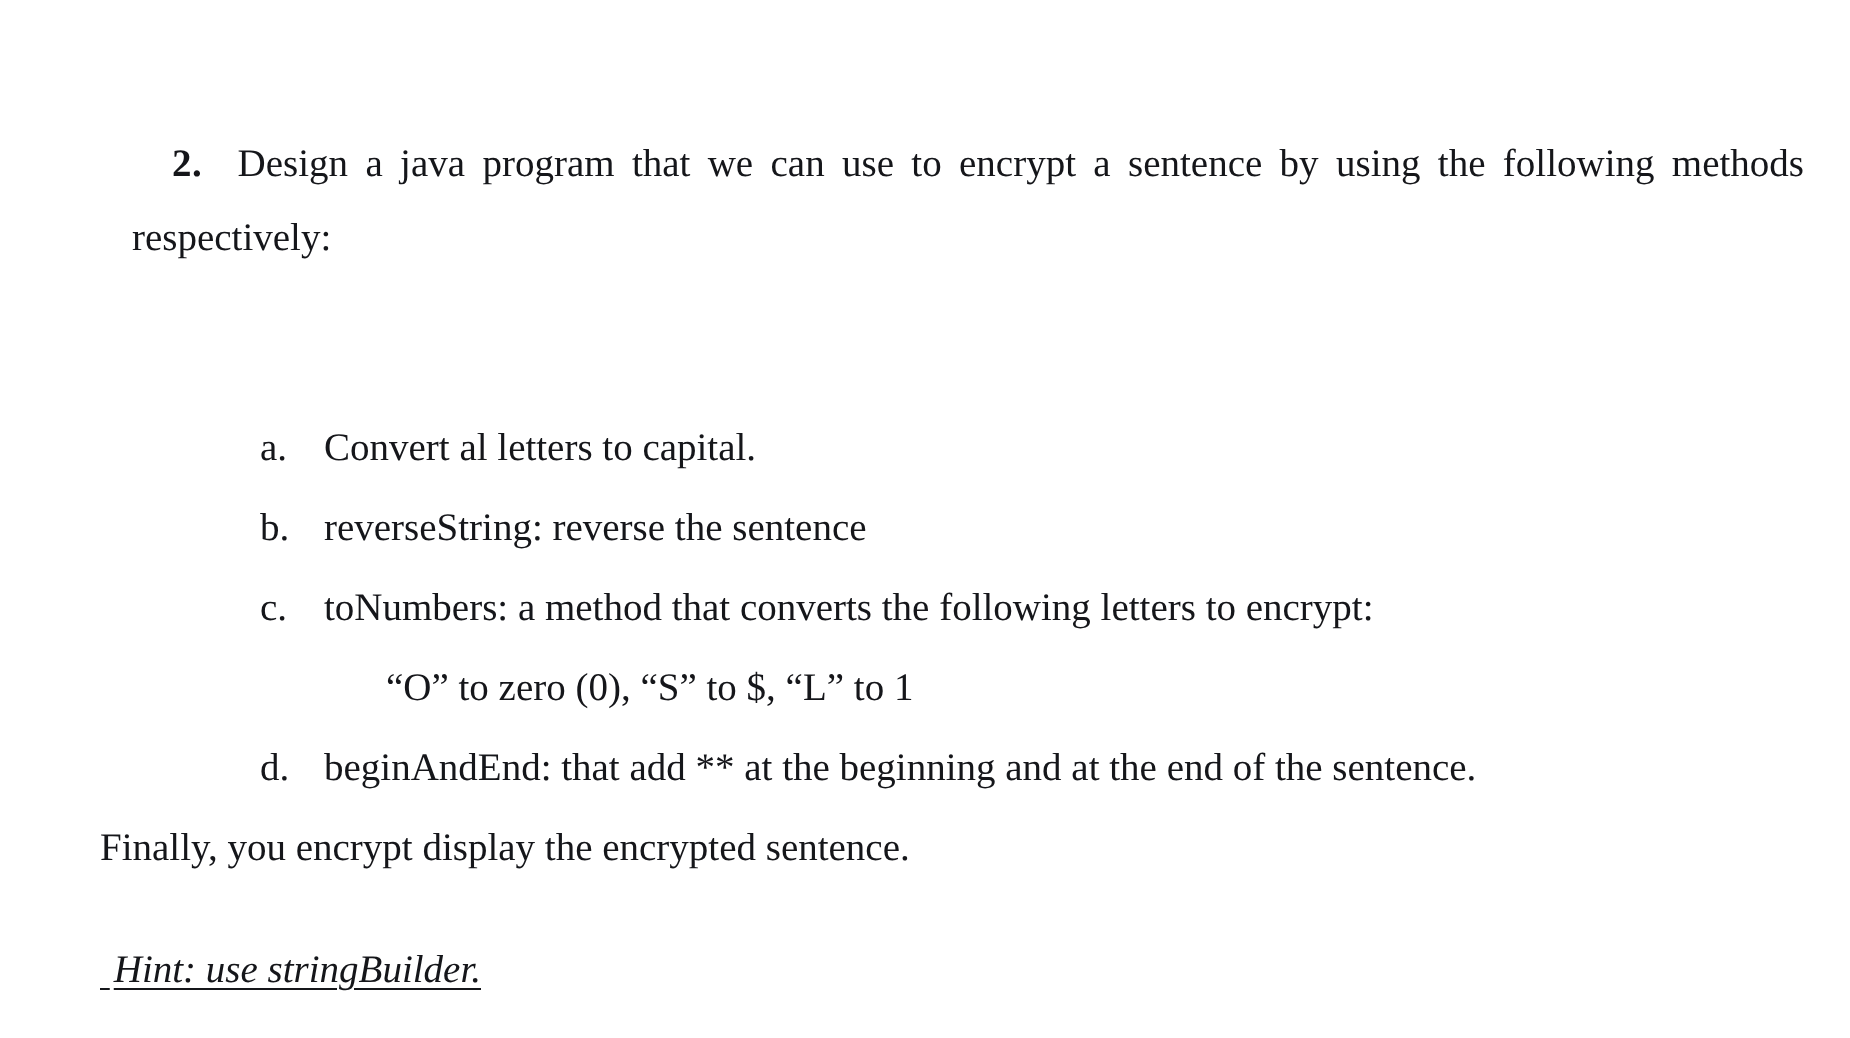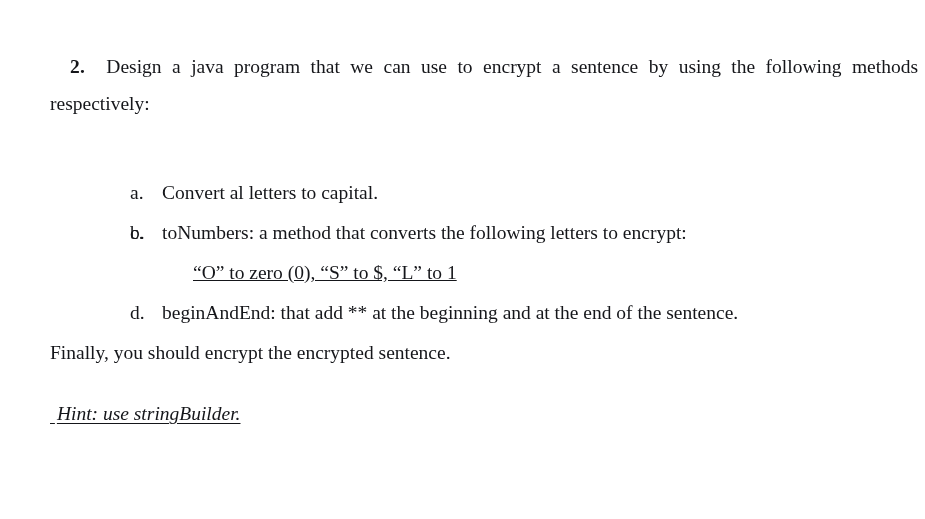--- a/index.html
+++ b/index.html
@@ -30,21 +30,21 @@
     width: 868px;
     font-size: 19.5px;
     line-height: 37px;
   }
 
   
   .intro {
     text-align: justify;
     text-justify: inter-word;
     text-indent: 20px;
-    margin: 0;
+    margin: 16px;
     line-height: 37px;
   }
   .intro-number {
     font-weight: bold;
     letter-spacing: 0.2px;
   }
   .intro-number::after {
     content: "\00a0\00a0";
   }
 
@@ -74,21 +74,20 @@
   }
   .list-text {
     display: inline;
     font-family: Liberation Serif, serif;
   }
 
   
   .subline {
     padding-left: 143px;
     line-height: 40px;
-    text-decoration: underline;
   }
 
   
   .closing {
     margin: 0;
     line-height: 38px;
     padding-top: 1px;
   }
 
   
@@ -124,34 +123,35 @@
 
     <ul class="list">
 
       <li class="list-item">
         <span class="list-marker">a.</span>
         <span class="list-text">Convert al letters to capital.</span>
       </li>
 
       <li class="list-item">
         <span class="list-marker">b.</span>
+        <span class="list-text">reverseString: reverse the sentence</span>
       </li>
 
       <li class="list-item">
         <span class="list-marker">c.</span>
         <span class="list-text">toNumbers: a method that converts the following letters to encrypt:</span>
       </li>
 
       <li class="subline">“O” to zero (0), “S” to $, “L” to 1</li>
 
       <li class="list-item">
         <span class="list-marker">d.</span>
         <span class="list-text">beginAndEnd: that add ** at the beginning and at the end of the sentence.</span>
       </li>
 
     </ul>
 
-    <p class="closing">Finally, you should encrypt the encrypted sentence.</p>
+    <p class="closing">Finally, you encrypt display the encrypted sentence.</p>
 
     <p class="hint-row"><span class="hint-lead">&nbsp;</span><span class="hint">Hint: use stringBuilder.</span></p>
 
   </div>
 </div>
 
 </body></html>

